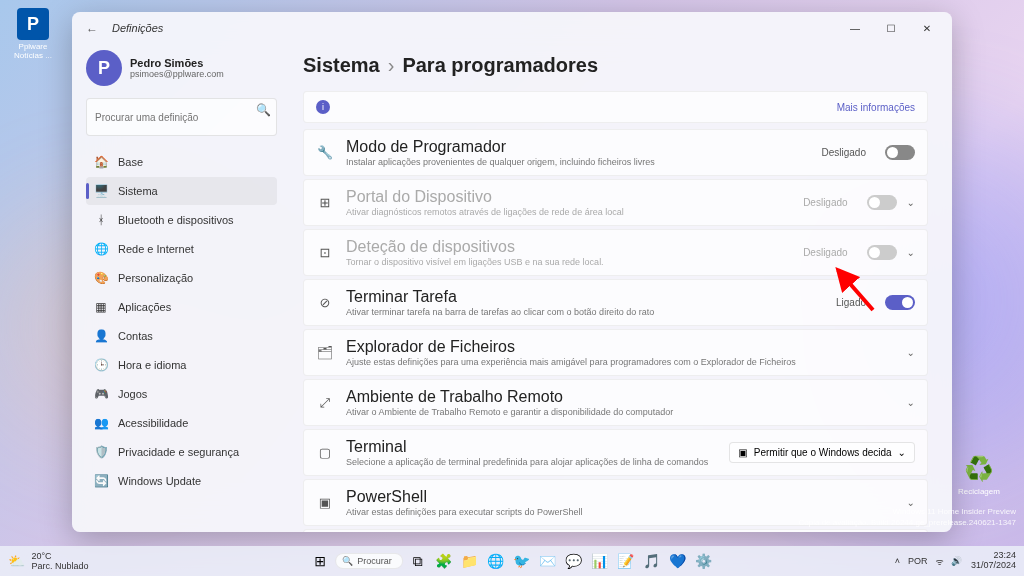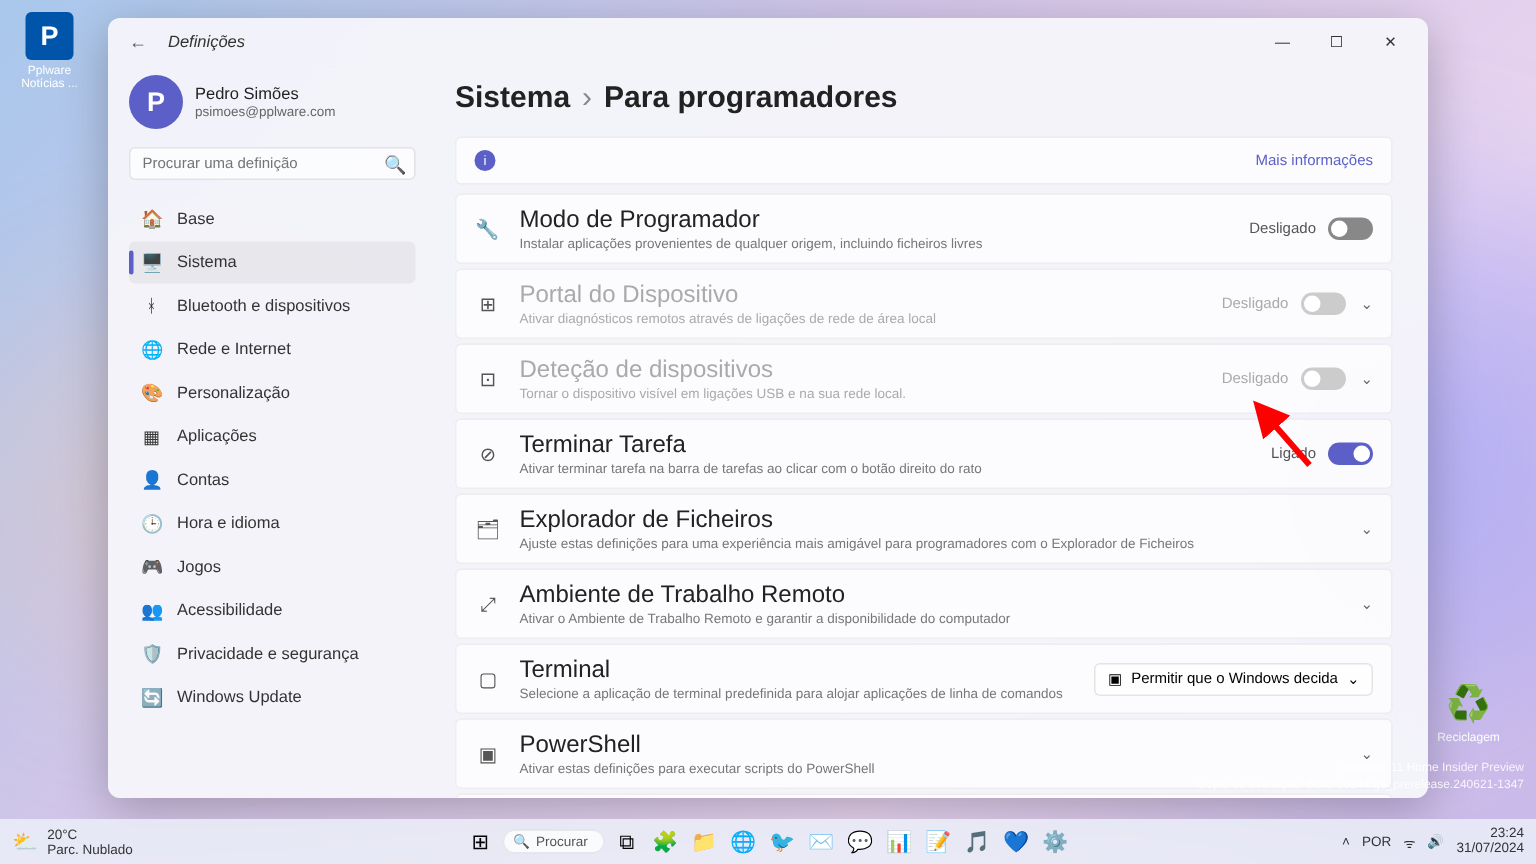--- a/index.html
+++ b/index.html
@@ -17,45 +17,45 @@
   .titlebar { height: 32px; display: flex; align-items: center; padding: 0 8px; }
   .titlebar .back { width: 24px; text-align: center; color: #555; cursor: pointer; font-size: 12px; }
   .titlebar .title { font-size: 11px; color: #333; margin-left: 8px; flex: 1; font-style: italic; }
   .titlebar .winbtns { display: flex; gap: 2px; }
   .titlebar .winbtn { width: 34px; height: 24px; display: flex; align-items: center; justify-content: center; font-size: 10px; color: #333; cursor: pointer; border-radius:4px; }
 
   .body { flex: 1; display: flex; overflow: hidden; }
   .sidebar { width: 215px; padding: 6px 10px 10px 14px; display: flex; flex-direction: column; }
   .profile { display: flex; align-items: center; gap: 8px; margin-bottom: 12px; }
   .avatar { width: 36px; height: 36px; border-radius: 50%; background: #5b5fc7; display: flex; align-items: center; justify-content: center; color: #fff; font-weight: bold; font-size:18px; }
-  .profile .name { font-size: 11px; font-weight: 400; color: #222; }
+  .profile .name { font-size: 11px; font-weight: 700; color: #222; }
   .profile .email { font-size: 9px; color: #666; }
   .search { position: relative; margin-bottom: 12px; }
-  .search input { width: 100%; height: 22px; border: 1px solid rgba(0,0,0,0.1); border-radius: 4px; padding: 0 26px 0 8px; font-size: 10px; background: rgba(255,255,255,0.7); }
+  .search input { width: 100%; height: 38px; border: 1px solid rgba(0,0,0,0.1); border-radius: 4px; padding: 0 26px 0 8px; font-size: 10px; background: rgba(255,255,255,0.7); }
   .search .sicon { position: absolute; right: 6px; top: 5px; color: #666; font-size: 12px; }
   .nav { display: flex; flex-direction: column; gap: 1px; }
   .nav-item { display: flex; align-items: center; gap: 10px; height: 28px; padding: 0 8px; border-radius: 4px; font-size: 11px; color: #333; cursor: pointer; position: relative; }
   .nav-item.active { background: rgba(0,0,0,0.05); }
   .nav-item.active::before { content: ''; position: absolute; left: 0; top: 6px; bottom: 6px; width: 3px; background: #5b5fc7; border-radius: 2px; }
   .nav-item .nicon { width: 14px; text-align: center; font-size: 12px; }
 
   .content { flex: 1; padding: 10px 24px 10px 16px; overflow-y: auto; }
   .breadcrumb { font-size: 20px; font-weight: 600; color: #222; margin-bottom: 14px; display:flex; align-items:center; gap:8px;}
   .breadcrumb .sep { color: #888; font-weight: 400; }
   .infobar { background: rgba(255,255,255,0.7); border: 1px solid rgba(0,0,0,0.06); border-radius: 4px; padding: 8px 12px; display: flex; align-items: center; font-size: 10px; color: #444; margin-bottom: 6px; }
   .infobar .iicon { width: 14px; height: 14px; border-radius: 50%; background: #5b5fc7; color: #fff; display: flex; align-items: center; justify-content: center; font-size: 9px; margin-right: 8px; }
   .infobar .link { margin-left: auto; color: #5b5fc7; cursor: pointer; }
 
   .setting { background: rgba(255,255,255,0.7); border: 1px solid rgba(0,0,0,0.06); border-radius: 4px; padding: 8px 12px; display: flex; align-items: center; margin-bottom: 3px; min-height: 44px; }
   .setting .sicon2 { width: 18px; text-align: center; color: #555; font-size: 13px; margin-right: 12px; flex-shrink:0; }
   .setting .stext { flex: 1; }
   .setting .stitle { font-size: 16px; color: #222; }
   .setting .sdesc { font-size: 9px; color: #777; margin-top: 1px; }
   .setting.disabled .stitle, .setting.disabled .sdesc, .setting.disabled .status { color: #aaa; }
-  .setting .status { font-size: 10px; color: #555; margin-right: 8px; }
+  .setting .status { font-size: 10px; color: #555; margin-right: 19px; }
   .toggle { width: 30px; height: 15px; border-radius: 8px; background: #888; position: relative; cursor: pointer; flex-shrink:0; }
   .toggle::after { content: ''; position: absolute; width: 11px; height: 11px; border-radius: 50%; background: #fff; top: 2px; left: 2px; transition: left 0.15s; }
   .toggle.on { background: #5b5fc7; }
   .toggle.on::after { left: 17px; }
   .toggle.disabled { background: #ccc; cursor: default; }
   .chev { margin-left: 10px; color: #666; font-size: 10px; cursor: pointer; flex-shrink:0; }
   .dropdown { border: 1px solid rgba(0,0,0,0.1); border-radius: 4px; padding: 4px 8px; font-size: 10px; background: rgba(255,255,255,0.8); display: flex; align-items: center; gap: 6px; cursor: pointer; }
 
   .arrow { position: absolute; pointer-events: none; }
 

